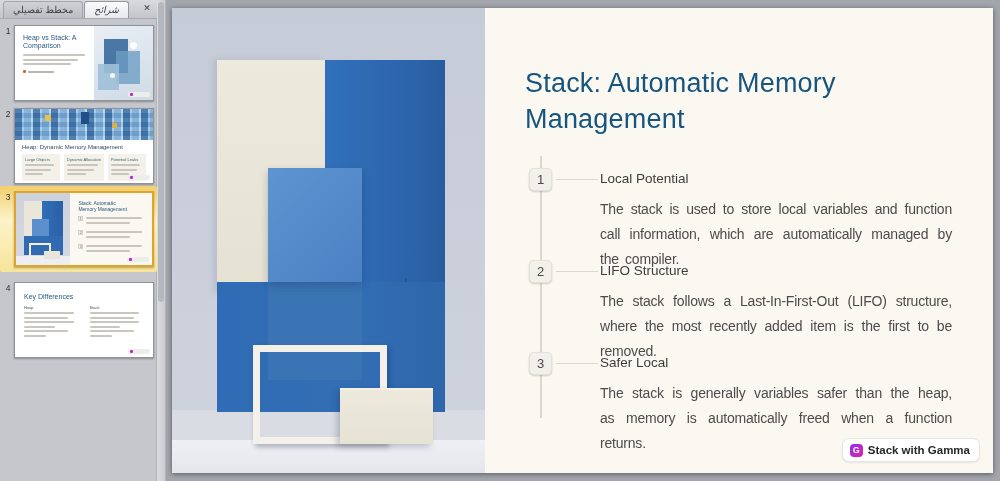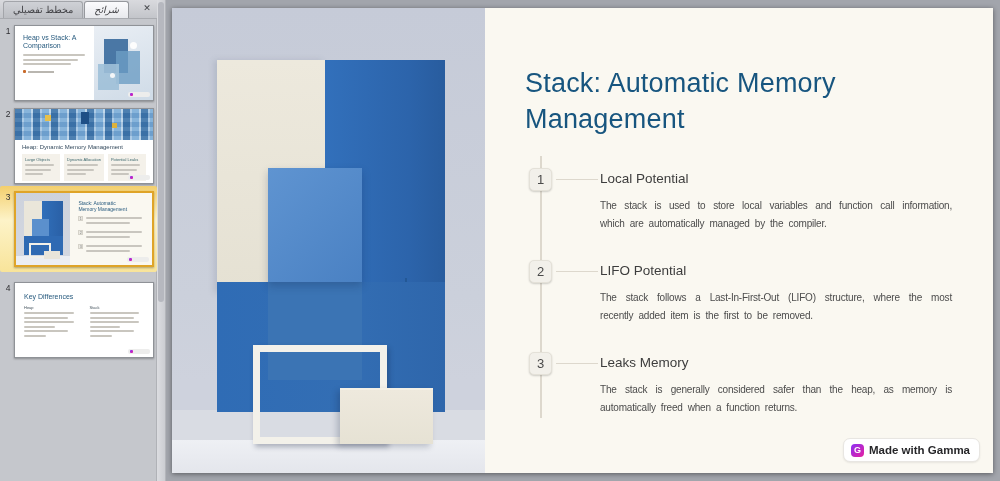--- a/index.html
+++ b/index.html
@@ -127,21 +127,21 @@
   .slide-title { position:absolute; left:40px; top:58px; width:345px;
                  font-size:27px; line-height:1.32; color:#17557f; letter-spacing:.2px; }
   .timeline { position:absolute; left:55px; top:148px; width:2px; height:262px; background:#ddd8cd; }
   .item { position:absolute; left:44px; width:428px; }
   .item.i1 { top:160px; } .item.i2 { top:252px; } .item.i3 { top:344px; }
   .num-box { position:absolute; left:0; top:0; width:23px; height:23px; background:#f2f0ea;
              border:1px solid #e4e1d8; border-radius:5px; box-shadow:0 1px 2px rgba(0,0,0,.18);
              display:flex; align-items:center; justify-content:center; font-size:13px; color:#4a4a4a; }
   .connector { position:absolute; left:27px; top:11px; width:42px; height:1px; background:#ddd8cd; }
   .item-heading { position:absolute; left:71px; top:3px; font-size:13.5px; color:#3d3d3d; }
-  .item-body { position:absolute; left:71px; top:29px; width:352px; font-size:10px; letter-spacing:-0.2px;
+  .item-body { position:absolute; left:71px; top:29px; width:352px; font-size:14px; letter-spacing:-0.2px;
                word-spacing:2.5px; line-height:1.8; color:#4c4c4c; text-align:justify; }
 
   .gamma-badge { position:absolute; right:13px; bottom:11px; height:24px; background:#ffffff;
                  border:1px solid #e8e6e2; border-radius:7px; box-shadow:0 1px 2px rgba(0,0,0,.08);
                  display:flex; align-items:center; gap:5px; padding:0 9px 0 7px;
                  font-size:11.5px; font-weight:bold; color:#27272a; }
   .gamma-logo { width:13px; height:13px; border-radius:4px;
                 background:linear-gradient(135deg,#8b2ff5,#e6219f);
                 color:#fff; font-size:9px; font-weight:bold; line-height:13px; text-align:center; }
 </style>
@@ -325,32 +325,32 @@
         <div class="item i1">
           <div class="num-box">1</div>
           <div class="connector"></div>
           <div class="item-heading">Local Potential</div>
           <div class="item-body">The stack is used to store local variables and function call information, which are automatically managed by the compiler.</div>
         </div>
 
         <div class="item i2">
           <div class="num-box">2</div>
           <div class="connector"></div>
-          <div class="item-heading">LIFO Potential</div>
+          <div class="item-heading">LIFO Structure</div>
           <div class="item-body">The stack follows a Last-In-First-Out (LIFO) structure, where the most recently added item is the first to be removed.</div>
         </div>
 
         <div class="item i3">
           <div class="num-box">3</div>
           <div class="connector"></div>
-          <div class="item-heading">Leaks Memory</div>
-          <div class="item-body">The stack is generally considered safer than the heap, as memory is automatically freed when a function returns.</div>
+          <div class="item-heading">Safer Local</div>
+          <div class="item-body">The stack is generally variables safer than the heap, as memory is automatically freed when a function returns.</div>
         </div>
 
         <div class="gamma-badge">
           <span class="gamma-logo">G</span>
-          <span>Made with Gamma</span>
+          <span>Stack with Gamma</span>
         </div>
       </div>
 
     </div>
   </div>
 </div>
 
 </body></html>

